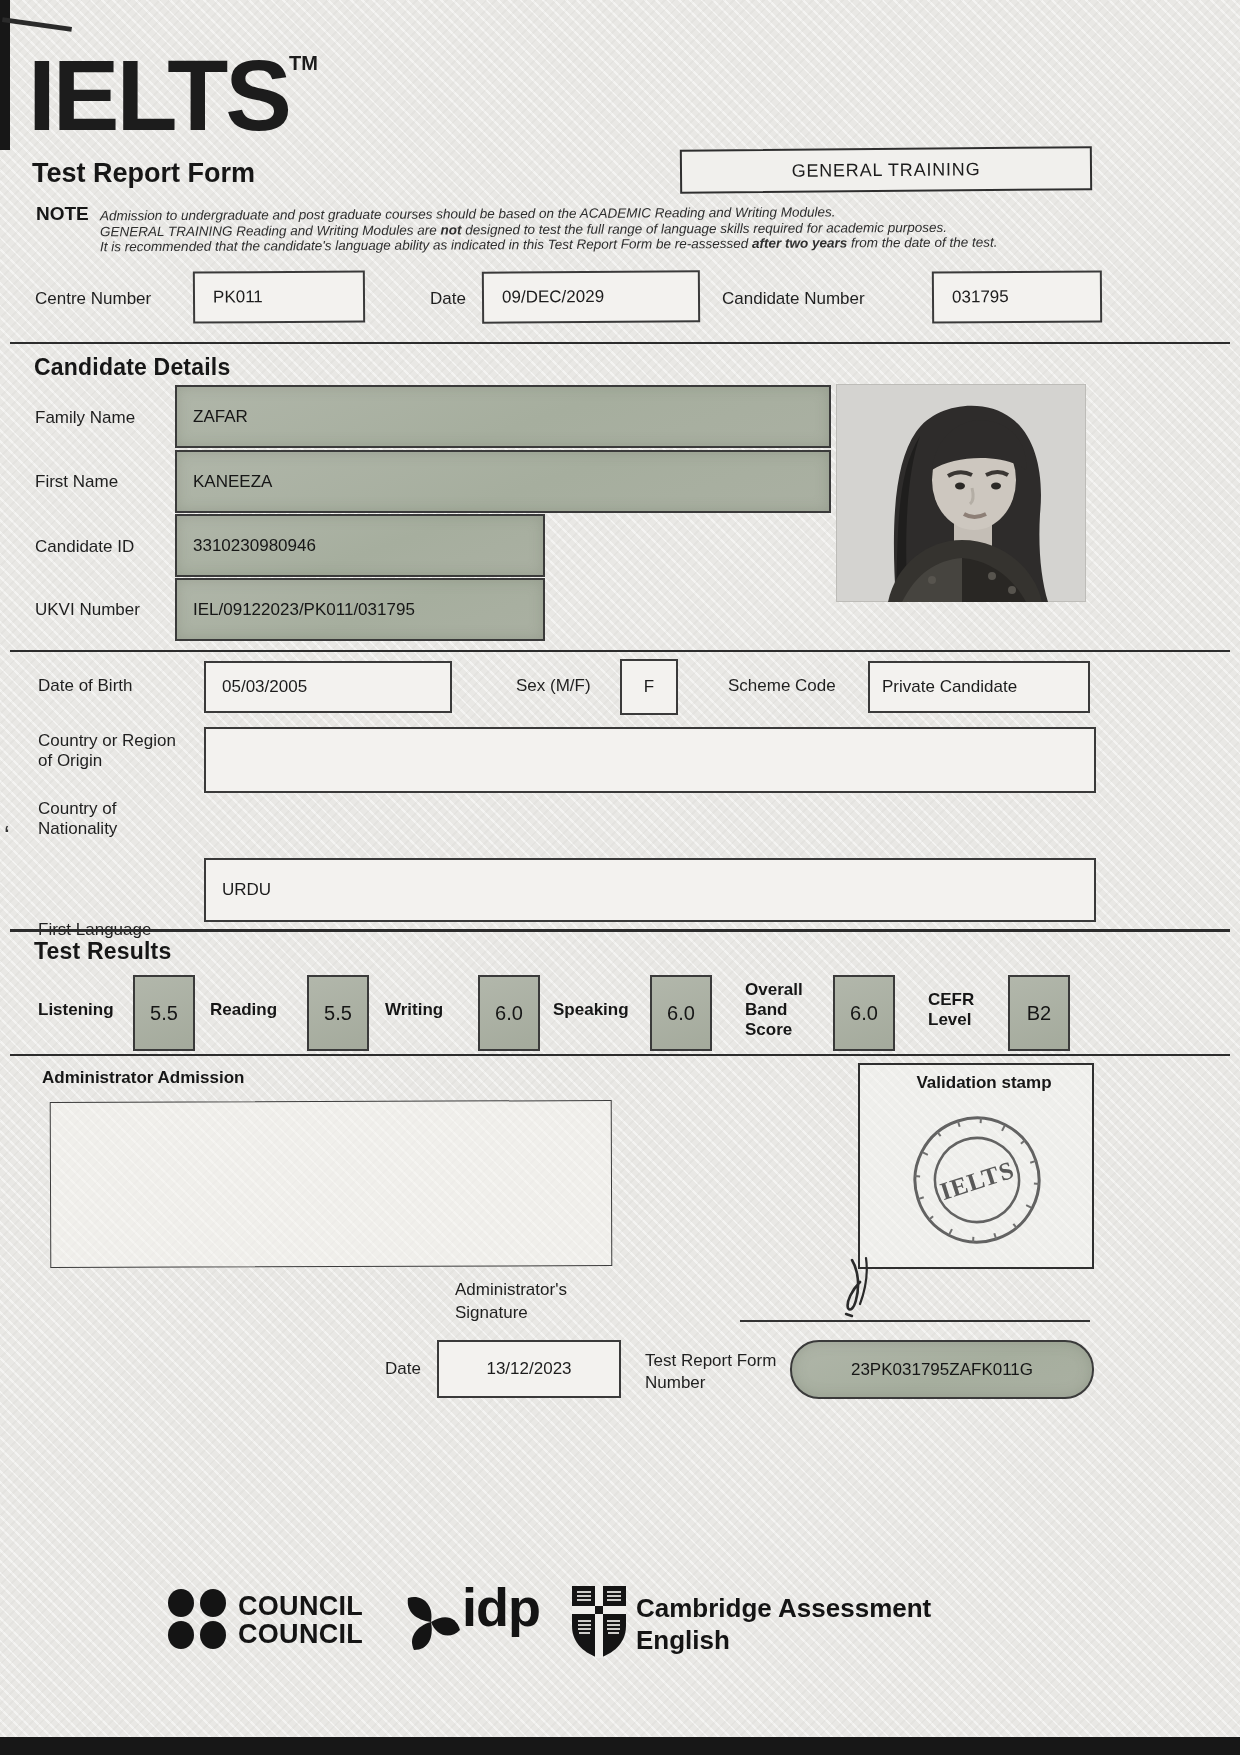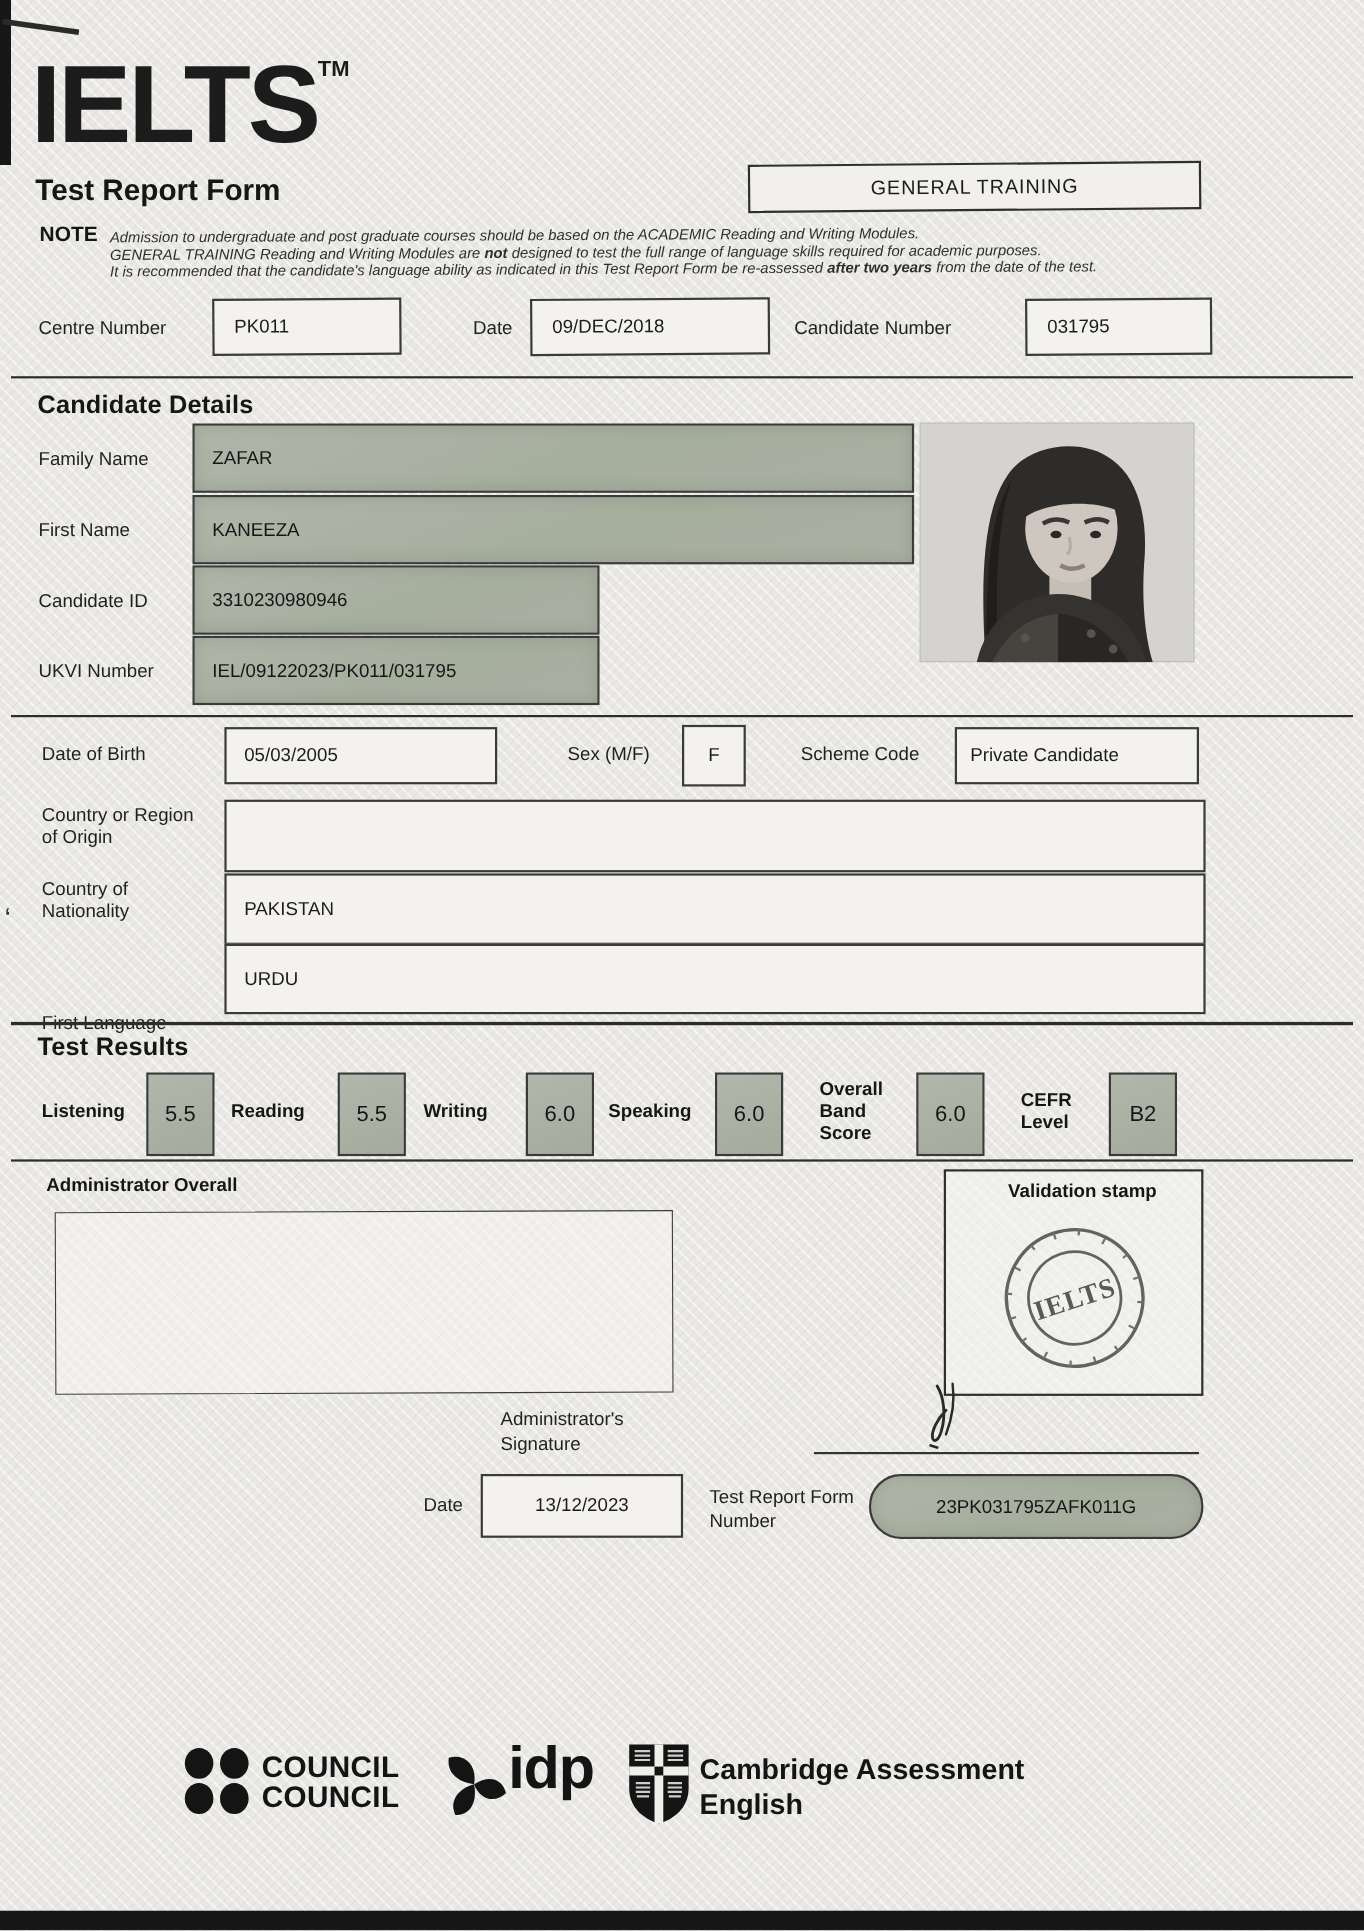--- a/index.html
+++ b/index.html
@@ -50,21 +50,21 @@
     <div class="note-line"><span>GENERAL TRAINING Reading and Writing Modules are </span><b>not</b><span> designed to test the full range of language skills required for academic purposes.</span></div>
     <div class="note-line"><span>It is recommended that the candidate's language ability as indicated in this Test Report Form be re-assessed </span><b>after two years</b><span> from the date of the test.</span></div>
   </div>
 
   <div class="abs lbl" style="left:35px;top:289px;">Centre Number</div>
   <div class="abs wbox" style="left:193px;top:271px;width:150px;height:48px;padding-left:18px;transform:rotate(-0.4deg);">
       <span>PK011</span>
     </div>
   <div class="abs lbl" style="left:430px;top:289px;">Date</div>
   <div class="abs wbox" style="left:482px;top:271px;width:196px;height:48px;padding-left:18px;transform:rotate(-0.4deg);">
-      <span>09/DEC/2018</span>
+      <span>09/DEC/2029</span>
     </div>
   <div class="abs lbl" style="left:722px;top:289px;">Candidate Number</div>
   <div class="abs wbox" style="left:932px;top:271px;width:148px;height:48px;padding-left:18px;transform:rotate(-0.4deg);">
       <span>031795</span>
     </div>
 
   <div class="abs rule" style="left:10px;top:342px;width:1220px;"></div>
 
   <div class="abs heading" style="left:34px;top:354px;">Candidate Details</div>
 
@@ -131,23 +131,20 @@
   <div class="abs wbox" style="left:868px;top:661px;width:206px;height:48px;padding-left:12px;">
       <span>Private Candidate</span>
     </div>
 
   <div class="abs lbl" style="left:38px;top:731px;line-height:20px;"><span>Country or Region</span><br><span>of Origin</span></div>
   <div class="abs wbox" style="left:204px;top:727px;width:872px;height:62px;padding-left:16px;">
       <span></span>
     </div>
 
   <div class="abs lbl" style="left:38px;top:799px;line-height:20px;"><span>Country of</span><br><span>Nationality</span></div>
-  <div class="abs wbox" style="left:204px;top:794px;width:872px;height:61px;padding-left:16px;">
-      <span>PAKISTAN</span>
-    </div>
 
   <div class="abs lbl" style="left:38px;top:876px;margin-top:44px;">First Language</div>
   <div class="abs wbox" style="left:204px;top:858px;width:872px;height:60px;padding-left:16px;">
       <span>URDU</span>
     </div>
 
   <div class="abs rule" style="left:10px;top:929px;width:1220px;height:2.5px;"></div>
 
   <div class="abs heading" style="left:34px;top:938px;">Test Results</div>
 
@@ -176,21 +173,21 @@
       <span>6.0</span>
     </div>
 
   <div class="abs score-lbl" style="left:928px;top:990px;line-height:20px;"><span>CEFR</span><br><span>Level</span></div>
   <div class="abs score-box" style="left:1008px;top:975px;">
       <span>B2</span>
     </div>
 
   <div class="abs rule" style="left:10px;top:1054px;width:1220px;"></div>
 
-  <div class="abs" style="left:42px;top:1068px;font-size:17px;font-weight:bold;color:#161616;">Administrator Overall</div>
+  <div class="abs" style="left:42px;top:1068px;font-size:17px;font-weight:bold;color:#161616;">Administrator Admission</div>
   <div class="abs" style="left:50px;top:1101px;width:560px;height:164px;border:1.5px solid #3c3c3c;background:rgba(245,244,241,0.55);transform:rotate(-0.2deg);"></div>
 
 
   <div class="abs stamp-outline" style="left:858px;top:1063px;width:232px;height:202px;">
     <div class="stamp-title" style="margin-top:8px;margin-left:16px;">Validation stamp</div>
     <svg width="150" height="150" viewBox="0 0 150 150" style="position:absolute;left:42px;top:40px;transform:rotate(-18deg);opacity:0.85;">
       <circle cx="75" cy="75" r="62" fill="none" stroke="#4a4a4a" stroke-width="3"></circle>
       <circle cx="75" cy="75" r="42" fill="none" stroke="#4a4a4a" stroke-width="2.5"></circle>
       <g stroke="#5a5a5a" stroke-width="2">
         <path d="M75 13 v6"></path>

